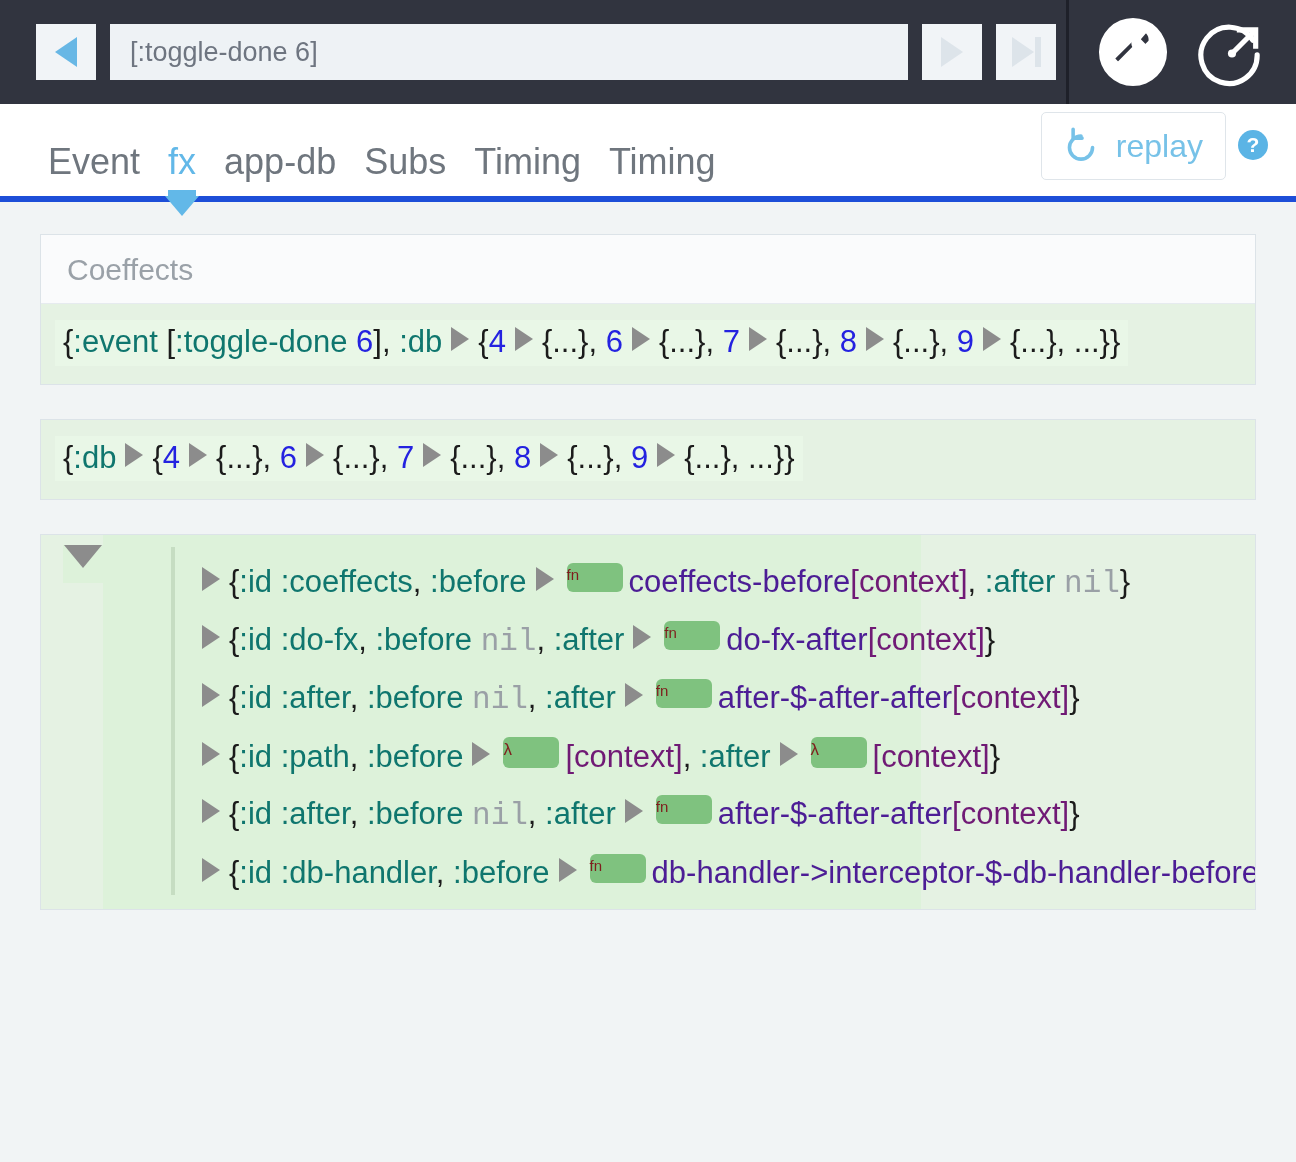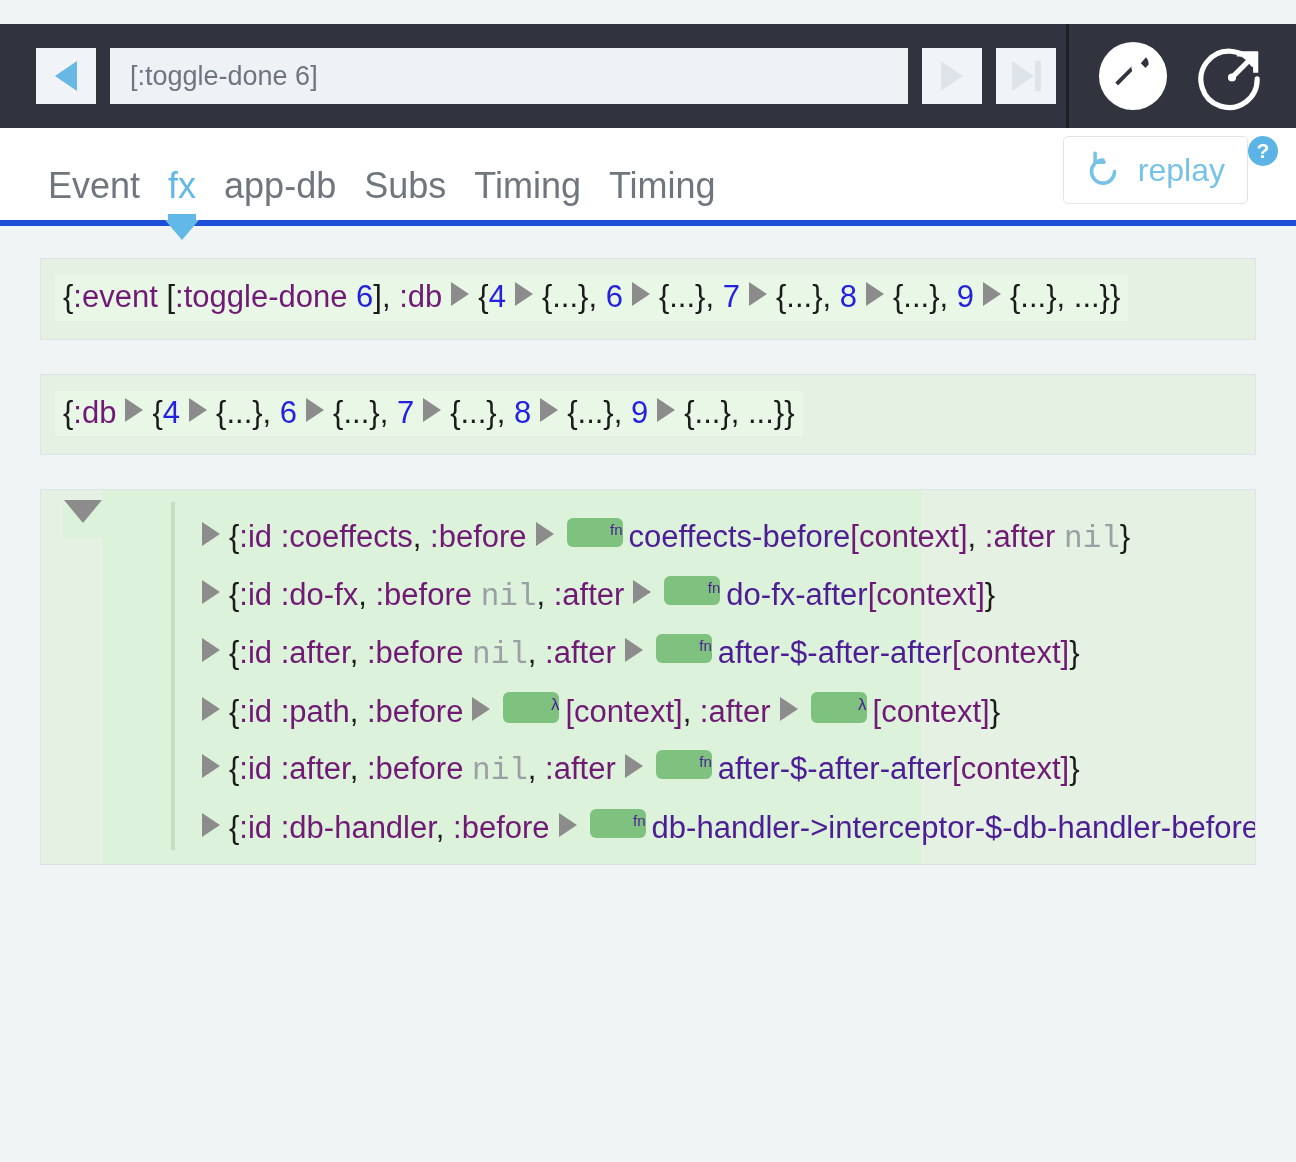--- a/index.html
+++ b/index.html
@@ -11,21 +11,20 @@
     overflow: hidden;
   }
 
   
   .topbar {
     height: 104px;
     background: #31343f;
     display: flex;
     align-items: center;
     position: relative;
-    margin-top: 24px;
   }
   .topbar-left {
     display: flex;
     align-items: center;
     flex: 1 1 auto;
     padding-left: 36px;
     padding-right: 10px;
     height: 100%;
   }
   .nav-btn {
@@ -113,23 +112,25 @@
     left: 50%;
     bottom: -20px;
     transform: translateX(-50%);
     width: 0; height: 0;
     border-left: 17px solid transparent;
     border-right: 17px solid transparent;
     border-top: 20px solid #62b8e8;
   }
   .tab-right {
     position: absolute;
-    right: 18px;
+    right: 28px;
     bottom: 16px;
     display: flex;
+    align-items: center;
+    gap: 12px;
   }
   .replay-btn {
     display: flex;
     align-items: center;
     gap: 14px;
     border: 1px solid #dfe5ea;
     border-radius: 5px;
     padding: 12px 22px 12px 18px;
     cursor: pointer;
     background: #fff;
@@ -182,21 +183,21 @@
   }
   .code-line {
     display: inline-block;
     background: #e9f7e7;
     padding: 4px 8px 6px 8px;
     line-height: 1.15;
     margin-left: 14px;
   }
 
   
-  .kw   { color: #701a75; }   
+  .kw   { color: #0f766e; }   
   .num  { color: #2422e0; }   
   .punc { color: #1b1b1b; }
   .nil  { color: #9aa0a6; font-family: Liberation Mono, monospace; }
   .fnname { color: #4c1d95; margin-top: 16px; }
   .ctx  { color: #701a75; }
 
   .arrow {
     display: inline-block;
     width: 0; height: 0;
     border-top: 12px solid transparent;
@@ -254,26 +255,26 @@
     padding-left: 148px;
     height: 58px;
     display: flex;
     align-items: center;
     font-size: 31px;
     white-space: nowrap;
   }
   .badge {
     display: inline-block;
     background: #7fc27f;
-    color: #4c1d95;
+    color: #7f1d1d;
     font-size: 15px;
     border-radius: 6px;
     padding: 4px 0 10px 0;
     width: 56px;
-    text-align: right;
+    text-align: left;
     vertical-align: 12px;
     margin: 16px 6px 0 4px;
     line-height: 1;
     cursor: pointer;
   }
   .badge.lam { font-size: 17px; }
 </style>
 </head>
 <body>
 
@@ -324,20 +325,21 @@
       </svg>
       <span class="replay-label">replay</span>
     </div>
     <div class="help-icon">?</div>
   </div>
 </div>
 
 <div class="content">
 
   <div class="panel">
+    <div class="panel-header">Coeffects</div>
     <div class="panel-body one-line">
       <span class="code-line" id="coeffects-line"><span class="punc">{</span><span class="kw">:event</span><span class="punc"> </span><span class="punc">[</span><span class="kw">:toggle-done</span><span class="punc"> </span><span class="num">6</span><span class="punc">], </span><span class="kw">:db</span><span class="arrow"></span><span class="punc">{</span><span class="num">4</span><span class="arrow"></span><span class="punc">{...}, </span><span class="num">6</span><span class="arrow"></span><span class="punc">{...}, </span><span class="num">7</span><span class="arrow"></span><span class="punc">{...}, </span><span class="num">8</span><span class="arrow"></span><span class="punc">{...}, </span><span class="num">9</span><span class="arrow"></span><span class="punc">{...}, ...}}</span></span>
     </div>
   </div>
 
   <div class="panel">
     <div class="panel-body one-line">
       <span class="code-line" id="effects-line"><span class="punc">{</span><span class="kw">:db</span><span class="arrow"></span><span class="punc">{</span><span class="num">4</span><span class="arrow"></span><span class="punc">{...}, </span><span class="num">6</span><span class="arrow"></span><span class="punc">{...}, </span><span class="num">7</span><span class="arrow"></span><span class="punc">{...}, </span><span class="num">8</span><span class="arrow"></span><span class="punc">{...}, </span><span class="num">9</span><span class="arrow"></span><span class="punc">{...}, ...}}</span></span>
     </div>
   </div>

